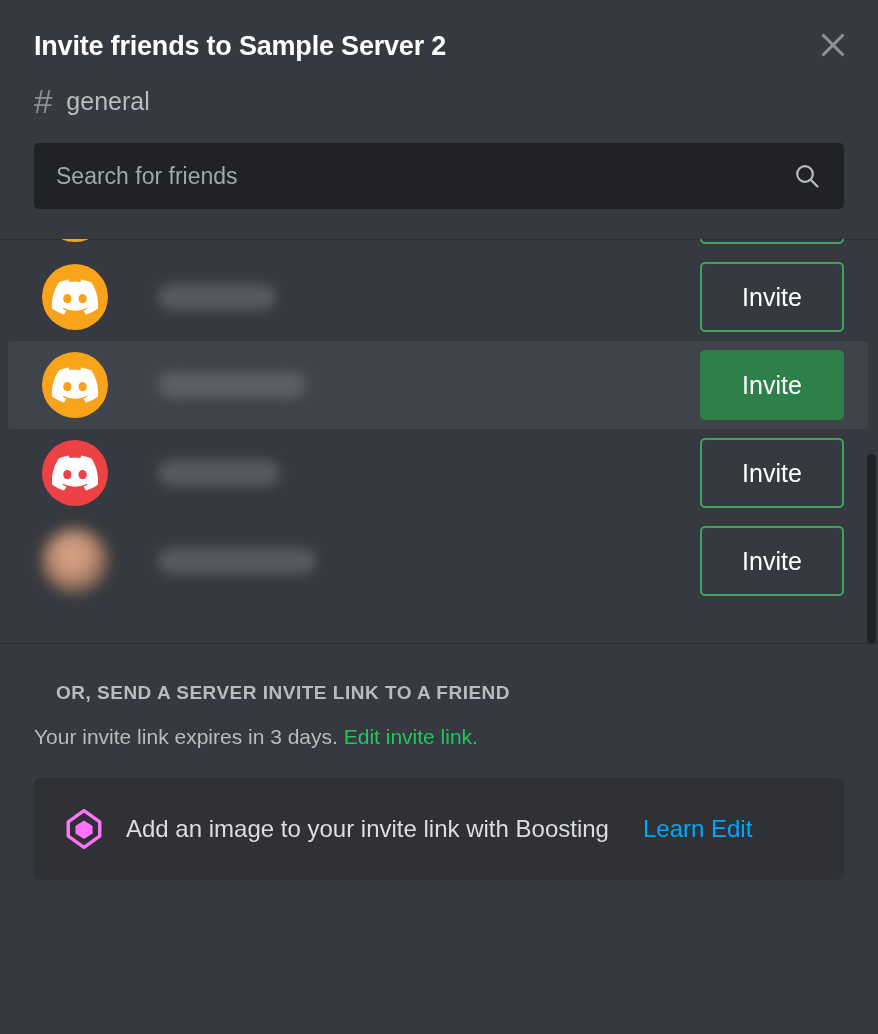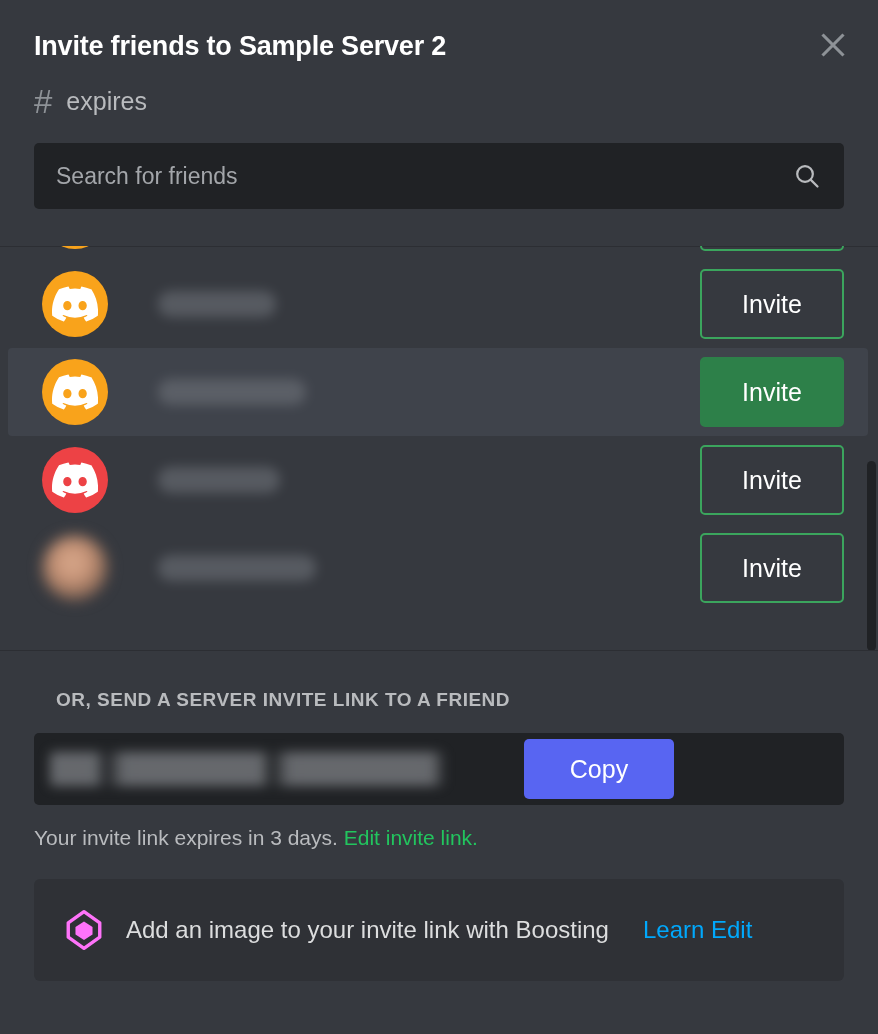--- a/index.html
+++ b/index.html
@@ -79,21 +79,21 @@
   }
   .channel-name {
     font-size: 25px;
     line-height: 30px;
     color: #b9bbbe;
     font-weight: 400;
   }
 
   
   .search-wrap {
-    margin: 25px 34px 15px 34px;
+    margin: 25px 34px 8px 34px;
     position: relative;
     flex: 0 0 auto;
   }
   .search-box {
     display: flex;
     align-items: center;
     background: #202225;
     border-radius: 5px;
     height: 66px;
     padding: 0 22px 0 22px;
@@ -336,21 +336,21 @@
     </div>
 
     <button class="close-button">
       <svg width="36" height="36" viewBox="0 0 24 24">
         <path d="M5 5 L19 19 M19 5 L5 19" stroke="#8e9297" stroke-width="2.1" stroke-linecap="butt" fill="none"></path>
       </svg>
     </button>
 
     <div class="channel-row">
       <span class="hash-icon">#</span>
-      <span class="channel-name">expires</span>
+      <span class="channel-name">general</span>
     </div>
   </div>
 
   <div class="search-wrap">
     <div class="search-box">
       <input class="search-input" type="text" placeholder="Search for friends" style="">
       <span class="search-icon">
         <svg width="28" height="28" viewBox="0 0 24 24">
           <circle cx="10.3" cy="10.3" r="6.7" stroke="#b9bbbe" stroke-width="1.9" fill="none"></circle>
           <path d="M15.3 15.3 L21 21" stroke="#b9bbbe" stroke-width="1.9" stroke-linecap="round"></path>
@@ -407,24 +407,20 @@
       </div>
 
     <div class="scrollbar-track">
       <div class="scrollbar-thumb"></div>
     </div>
   </div>
 
   <div class="link-section">
     <div class="section-label">OR, SEND A SERVER INVITE LINK TO A FRIEND</div>
 
-    <div class="link-box">
-      <div class="link-text-blur"></div>
-      <button class="copy-button">Copy</button>
-    </div>
 
     <div class="expiry-line"><span>Your invite link expires in 3 days. </span><a class="expiry-link">Edit invite link.</a></div>
   </div>
 
   <div class="boost-banner">
     <span class="boost-icon">
       <svg width="42" height="42" viewBox="0 0 32 32">
         <path d="M16 2 L28 10.5 L28 21.5 L16 30 L4 21.5 L4 10.5 Z" fill="none" stroke="#ff73fa" stroke-width="2.6" stroke-linejoin="round"></path>
         <path d="M16 9.5 L22.5 13.8 L22.5 19.4 L16 23.7 L9.5 19.4 L9.5 13.8 Z" fill="#ff73fa"></path>
       </svg>

